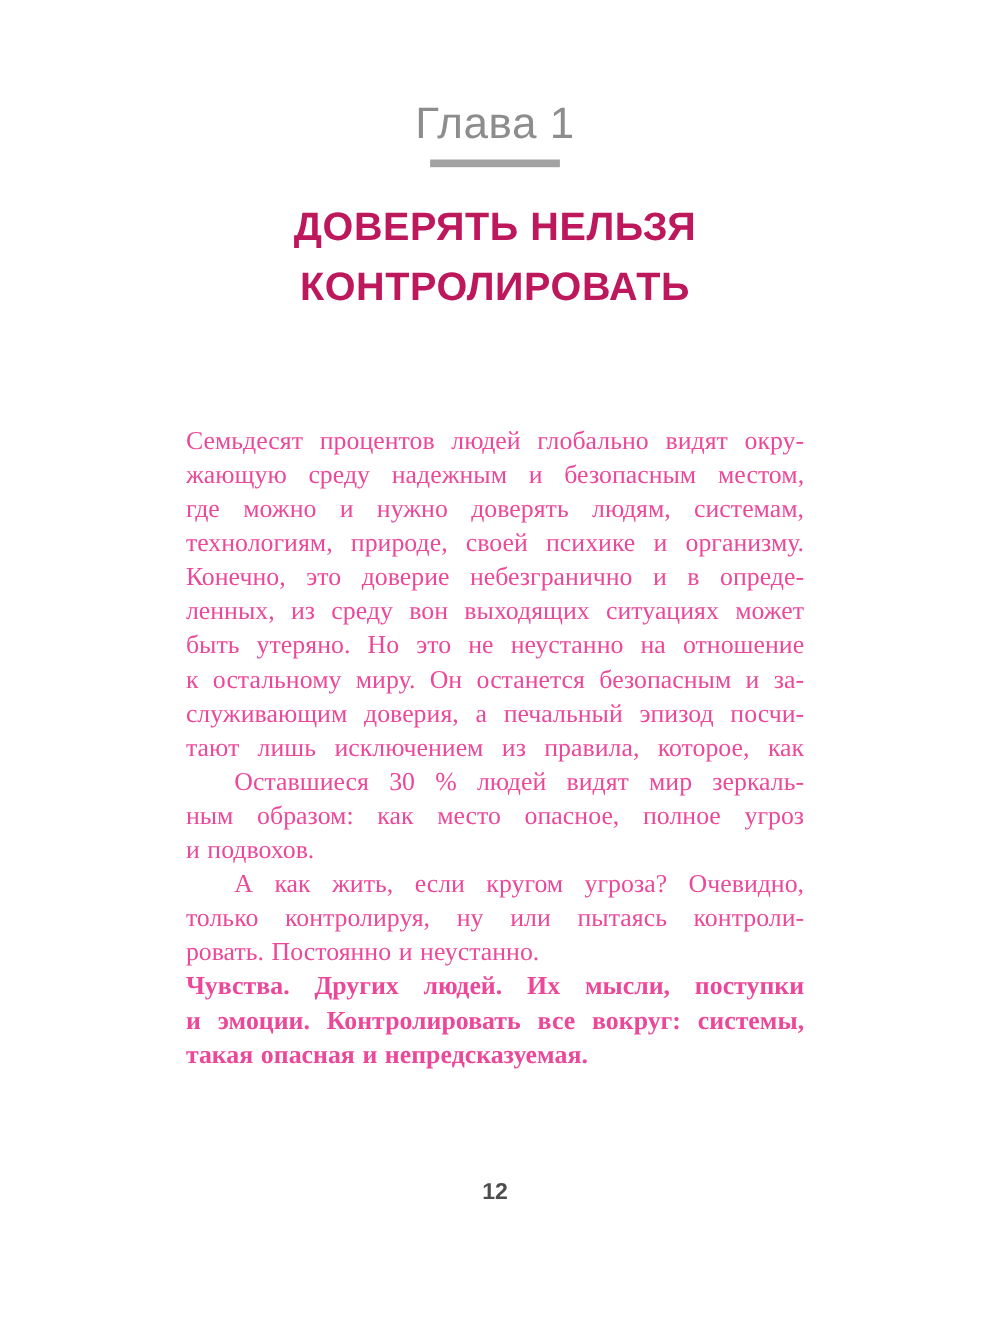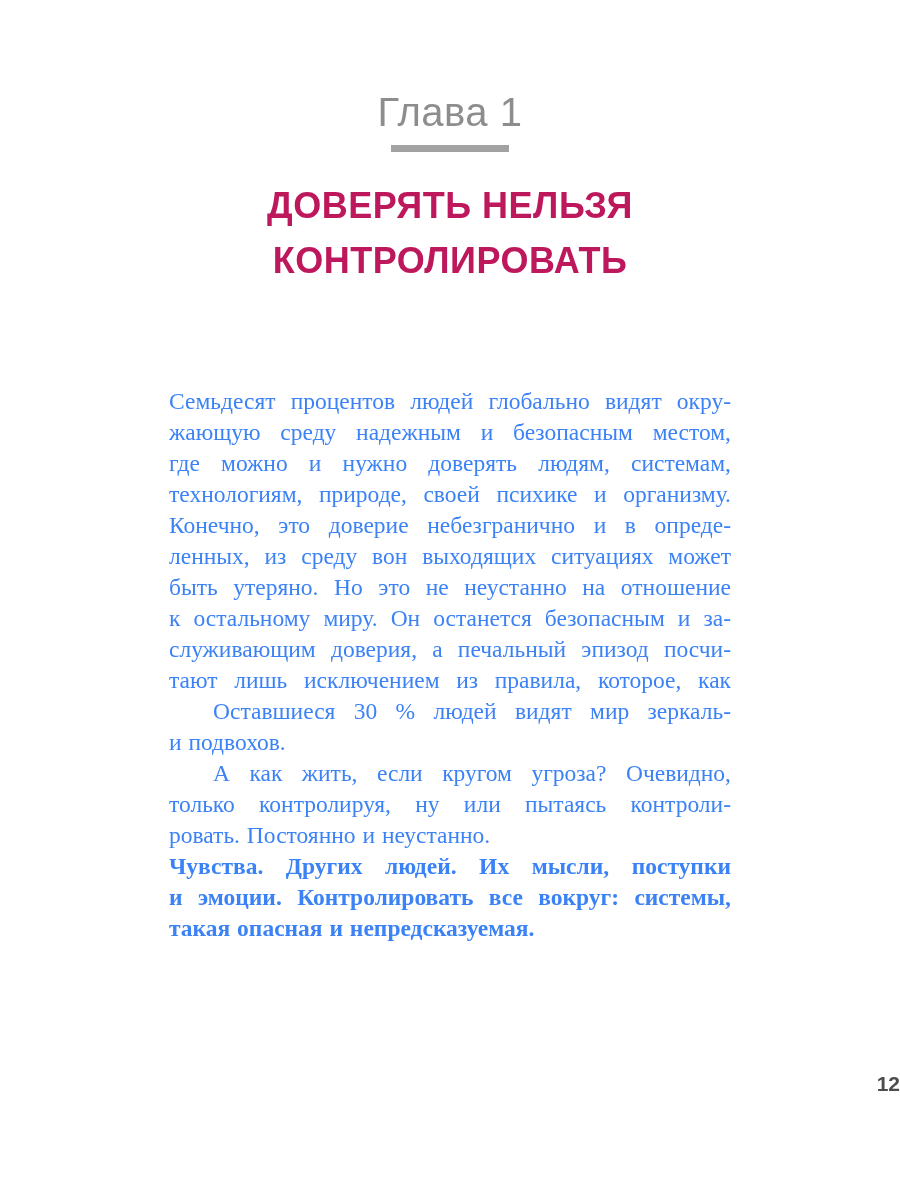--- a/index.html
+++ b/index.html
@@ -48,21 +48,21 @@
     line-height: 55px;
     color: #be185d;
     letter-spacing: 0.5px;
   }
 
   .body-text {
     width: 562px;
     margin: 98px auto 0 auto;
     font-size: 23.5px;
     line-height: 31px;
-    color: #3b82f6;
+    color: #ec4899;
     word-spacing: 1px;
   }
 
   .paragraph { margin: 0; }
 
   .paragraph.bold { font-weight: 700; }
 
   .line {
     text-align: justify;
     text-align-last: justify;
@@ -75,21 +75,21 @@
 
   .line.indent {
     text-indent: 44px;
   }
 
   .page-number {
     position: absolute;
     left: 0;
     right: 0;
     top: 1072px;
-    text-align: right;
+    text-align: center;
     font-family: "Liberation Sans", sans-serif;
     font-weight: 700;
     font-size: 21px;
     color: #4d4d4d;
   }
 </style>
 </head>
 <body>
 
 <div class="page">
@@ -112,20 +112,21 @@
         <div class="line">технологиям, природе, своей психике и организму.</div>
         <div class="line">Конечно, это доверие небезгранично и в опреде-</div>
         <div class="line">ленных, из среду вон выходящих ситуациях может</div>
         <div class="line">быть утеряно. Но это не неустанно на отношение</div>
         <div class="line">к остальному миру. Он останется безопасным и за-</div>
         <div class="line">служивающим доверия, а печальный эпизод посчи-</div>
         <div class="line">тают лишь исключением из правила, которое, как</div>
       </div>
       <div class="paragraph">
         <div class="line indent">Оставшиеся 30 % людей видят мир зеркаль-</div>
+        <div class="line">ным образом: как место опасное, полное угроз</div>
         <div class="line last">и подвохов.</div>
       </div>
       <div class="paragraph">
         <div class="line indent">А как жить, если кругом угроза? Очевидно,</div>
         <div class="line">только контролируя, ну или пытаясь контроли-</div>
         <div class="line last">ровать. Постоянно и неустанно.</div>
       </div>
       <div class="paragraph bold">
         <div class="line">Чувства. Других людей. Их мысли, поступки</div>
         <div class="line">и эмоции. Контролировать все вокруг: системы,</div>

